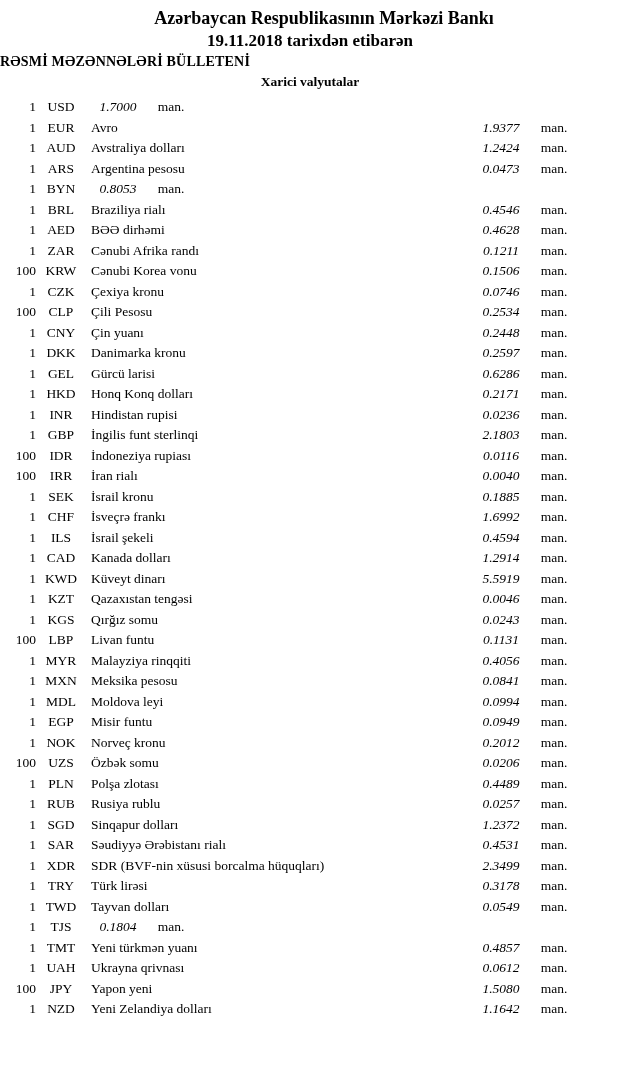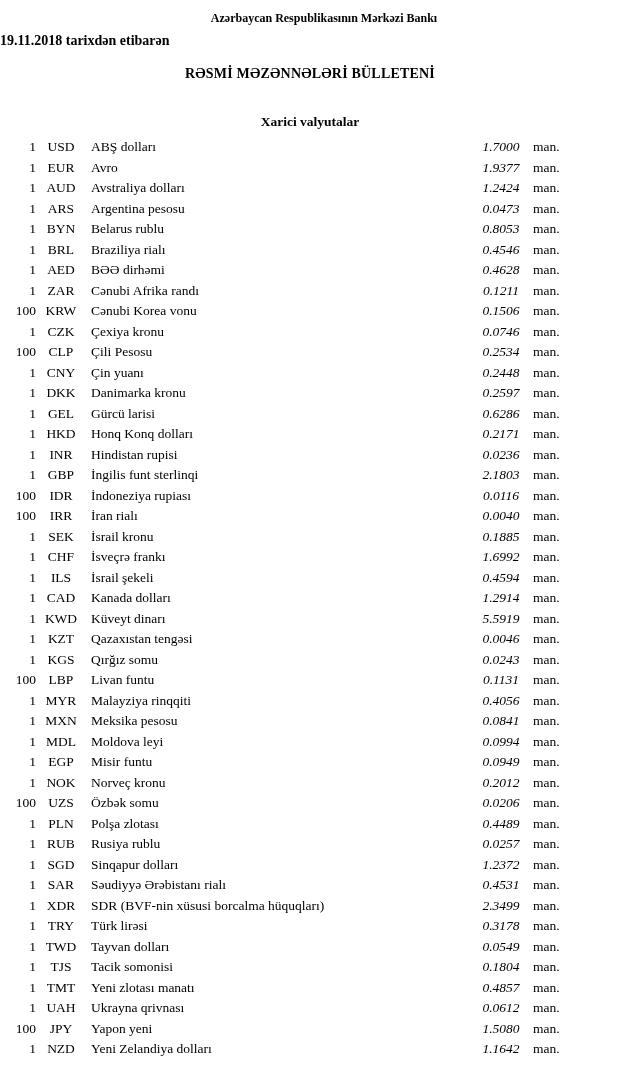--- a/index.html
+++ b/index.html
@@ -13,44 +13,41 @@
     font-family: "Liberation Serif", serif;
     color: #000000;
     overflow: hidden;
   }
   .doc {
     padding-top: 6px;
   }
   .doc-title {
     text-align: center;
     font-weight: bold;
-    font-size: 12px;
+    font-size: 18px;
     line-height: 24px;
     padding-left: 28px;
   }
   .doc-line {
-    text-align: left;
+    text-align: center;
     font-weight: bold;
-    font-size: 14px;
+    font-size: 17px;
     line-height: 21px;
   }
   .doc-bulletin {
-    text-align: center;
     font-weight: bold;
     font-size: 14px;
     line-height: 22px;
     letter-spacing: 0.2px;
-    margin-top: 12px;
   }
   .section-title {
     text-align: center;
     font-weight: bold;
     font-size: 13.5px;
     line-height: 17px;
-    margin-top: 28px;
     margin-bottom: 7px;
   }
   .rates {
     padding-right: 45px;
   }
   .row {
     display: flex;
     align-items: baseline;
     font-size: 13.5px;
     line-height: 20.5px;
@@ -74,39 +71,38 @@
   }
   .row .rate {
     width: 64px;
     text-align: center;
     font-weight: normal;
     font-style: italic;
     flex: 0 0 auto;
   }
   .row .unit {
     width: 42px;
-    text-align: left;
+    text-align: center;
     flex: 0 0 auto;
   }
 </style>
 </head>
 <body>
 
 <div class="doc">
   <div class="doc-title">Azərbaycan Respublikasının Mərkəzi Bankı</div>
   <div class="doc-line">19.11.2018 tarixdən etibarən</div>
   <div class="doc-bulletin">RƏSMİ MƏZƏNNƏLƏRİ BÜLLETENİ</div>
 
   <div class="section-title">Xarici valyutalar</div>
 
   <div class="rates">
       <div class="row">
         <span class="qty">1</span>
         <span class="code">USD</span>
-        <span class="name">ABŞ dolları</span>
         <span class="rate">1.7000</span>
         <span class="unit">man.</span>
       </div>
       <div class="row">
         <span class="qty">1</span>
         <span class="code">EUR</span>
         <span class="name">Avro</span>
         <span class="rate">1.9377</span>
         <span class="unit">man.</span>
       </div>
@@ -120,21 +116,20 @@
       <div class="row">
         <span class="qty">1</span>
         <span class="code">ARS</span>
         <span class="name">Argentina pesosu</span>
         <span class="rate">0.0473</span>
         <span class="unit">man.</span>
       </div>
       <div class="row">
         <span class="qty">1</span>
         <span class="code">BYN</span>
-        <span class="name">Belarus rublu</span>
         <span class="rate">0.8053</span>
         <span class="unit">man.</span>
       </div>
       <div class="row">
         <span class="qty">1</span>
         <span class="code">BRL</span>
         <span class="name">Braziliya rialı</span>
         <span class="rate">0.4546</span>
         <span class="unit">man.</span>
       </div>
@@ -372,28 +367,27 @@
       <div class="row">
         <span class="qty">1</span>
         <span class="code">TWD</span>
         <span class="name">Tayvan dolları</span>
         <span class="rate">0.0549</span>
         <span class="unit">man.</span>
       </div>
       <div class="row">
         <span class="qty">1</span>
         <span class="code">TJS</span>
-        <span class="name">Tacik somonisi</span>
         <span class="rate">0.1804</span>
         <span class="unit">man.</span>
       </div>
       <div class="row">
         <span class="qty">1</span>
         <span class="code">TMT</span>
-        <span class="name">Yeni zlotası manatı</span>
+        <span class="name">Yeni türkmən yuanı</span>
         <span class="rate">0.4857</span>
         <span class="unit">man.</span>
       </div>
       <div class="row">
         <span class="qty">1</span>
         <span class="code">UAH</span>
         <span class="name">Ukrayna qrivnası</span>
         <span class="rate">0.0612</span>
         <span class="unit">man.</span>
       </div>

